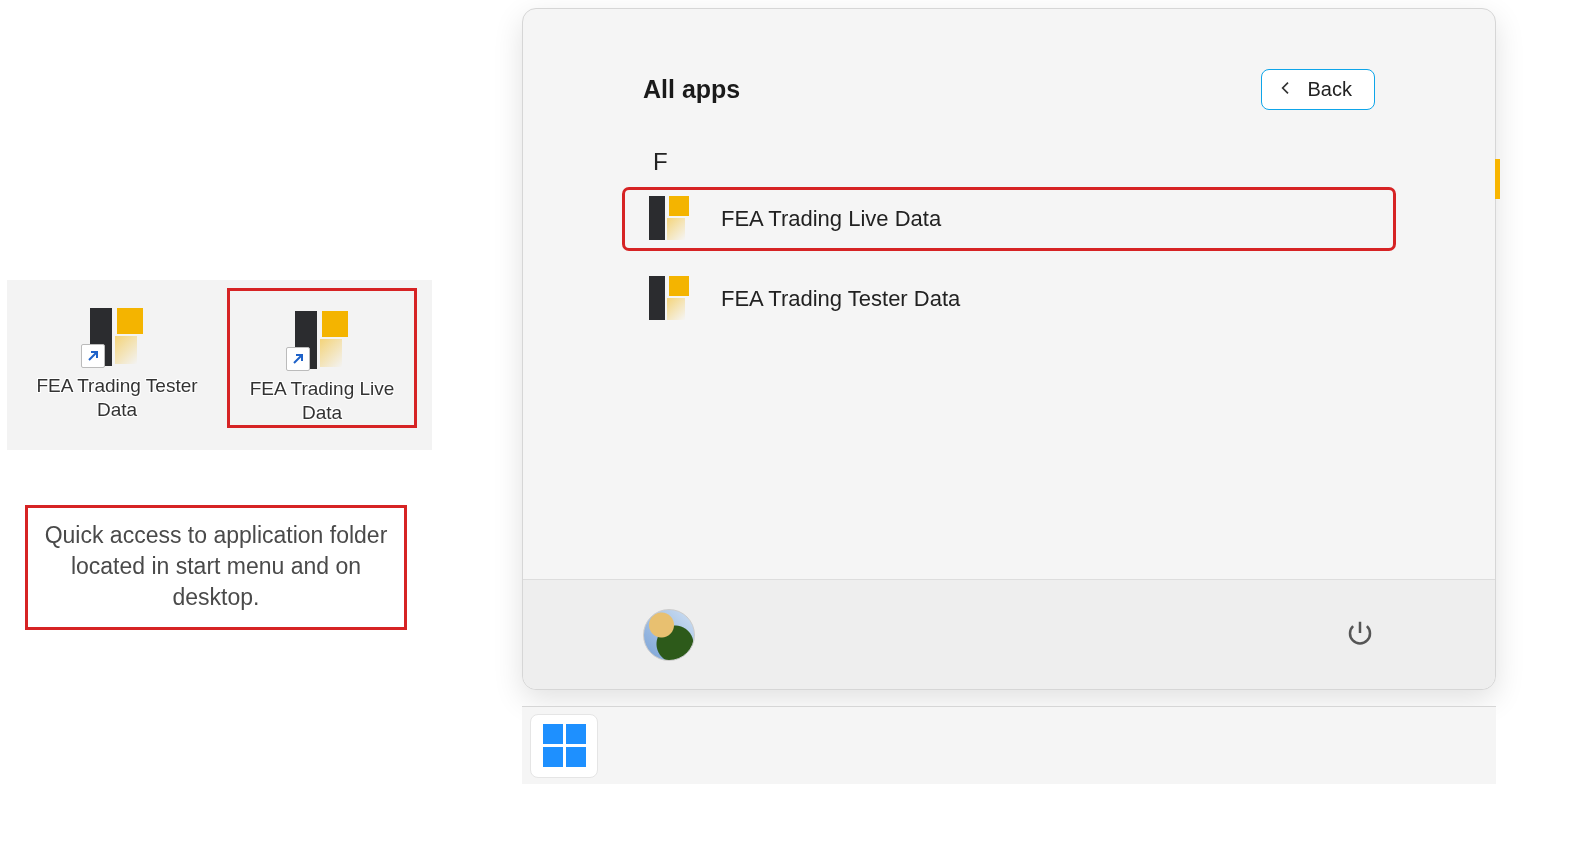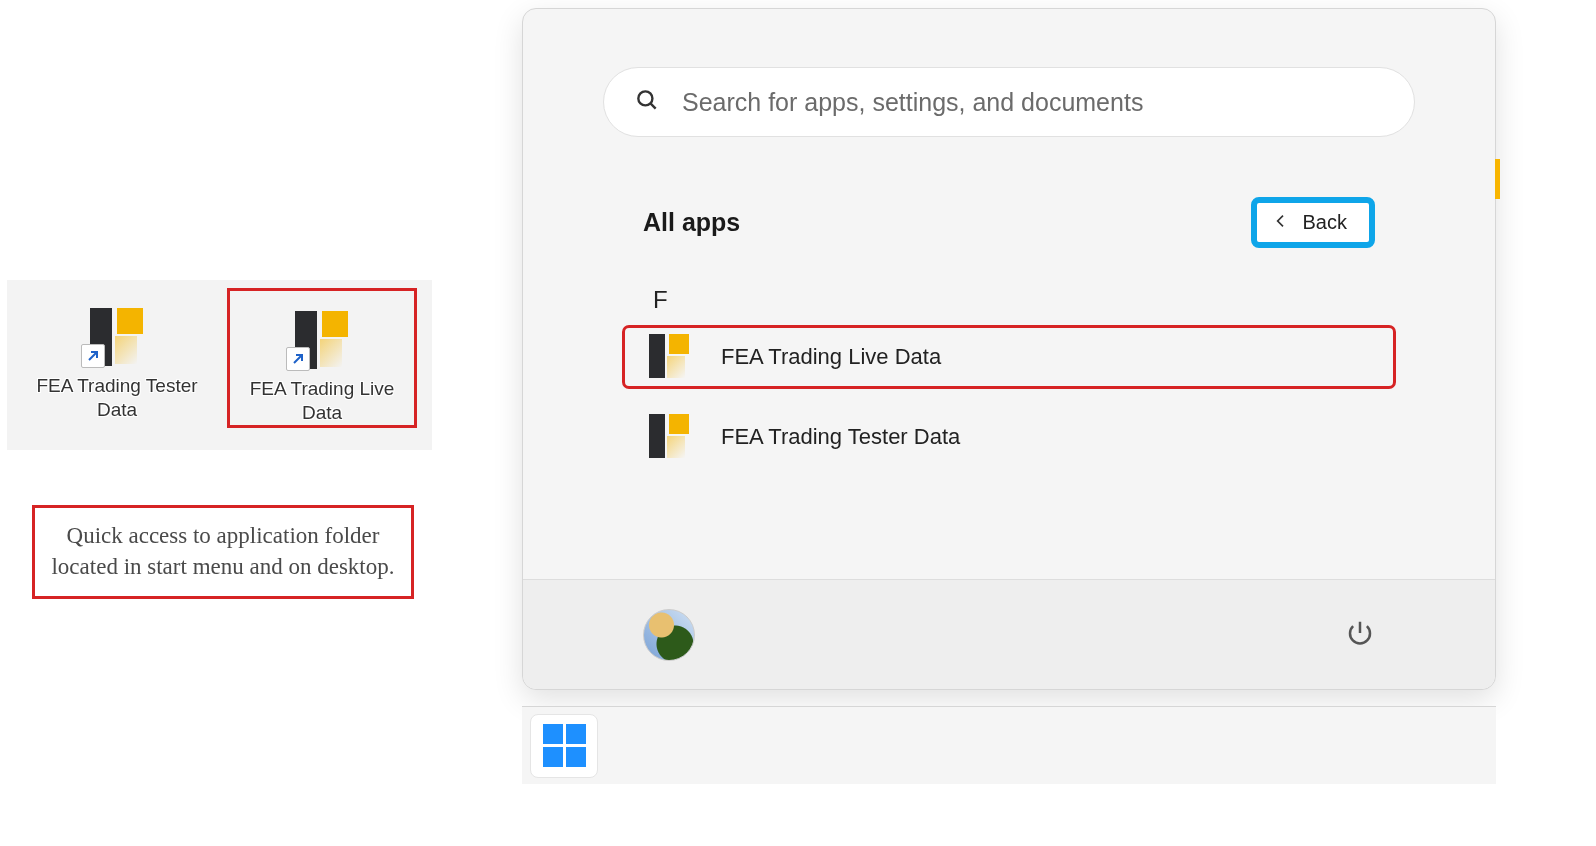--- a/index.html
+++ b/index.html
@@ -79,30 +79,29 @@
     text-shadow:
       -1px -1px 0 #fff, 1px -1px 0 #fff,
       -1px  1px 0 #fff, 1px  1px 0 #fff,
       0 0 2px #fff;
     line-height: 1.25;
     max-width: 180px;
   }
 
   .caption-box {
     position: absolute;
-    left: 32px;
+    left: 25px;
     top: 505px;
     width: 382px;
     border: 3px solid #d62324;
     padding: 12px 10px 14px;
     text-align: center;
     font-size: 23px;
     color: #4a4a4a;
     line-height: 1.35;
-    font-family: Liberation Serif, serif;
   }
 
   
   .start-window {
     position: absolute;
     left: 522px;
     top: 8px;
     width: 974px;
     height: 682px;
     background: #f5f5f5;
@@ -151,21 +150,21 @@
     font-size: 25px;
     font-weight: 600;
     color: #1a1a1a;
     text-align: center;
   }
   .back-btn {
     display: flex;
     align-items: center;
     gap: 14px;
     background: #fff;
-    border: 6px solid #0ea5e9;
+    border: 1px solid #0ea5e9;
     border-radius: 8px;
     padding: 8px 22px 8px 16px;
     font-size: 20px;
     color: #222;
     cursor: pointer;
   }
 
   .alpha-header {
     padding: 18px 130px 6px;
     font-size: 24px;
@@ -276,31 +275,20 @@
     </div>
     <div class="shortcut-label">FEA Trading Live Data</div>
   </div>
 </div>
 
 <div class="caption-box">Quick access to application folder located in start menu and on desktop.</div>
 
 <div class="start-window">
   <div class="yellow-sliver"></div>
 
-  <div class="search-wrap">
-    <div class="search-bar">
-      <span>
-        <svg width="26" height="26" viewBox="0 0 24 24" fill="none" stroke="#333" stroke-width="2.2">
-            <circle cx="10.5" cy="10.5" r="6.5"></circle>
-            <line x1="20" y1="20" x2="15.2" y2="15.2"></line>
-          </svg>
-      </span>
-      <input type="text" placeholder="Search for apps, settings, and documents" style="">
-    </div>
-  </div>
 
   <div class="apps-header-row">
     <h2>All apps</h2>
     <button class="back-btn">
       <span>
         <svg width="16" height="16" viewBox="0 0 24 24" fill="none" stroke="#333" stroke-width="2.5">
             <polyline points="15 4 7 12 15 20"></polyline>
           </svg>
       </span>
       <span>Back</span>

